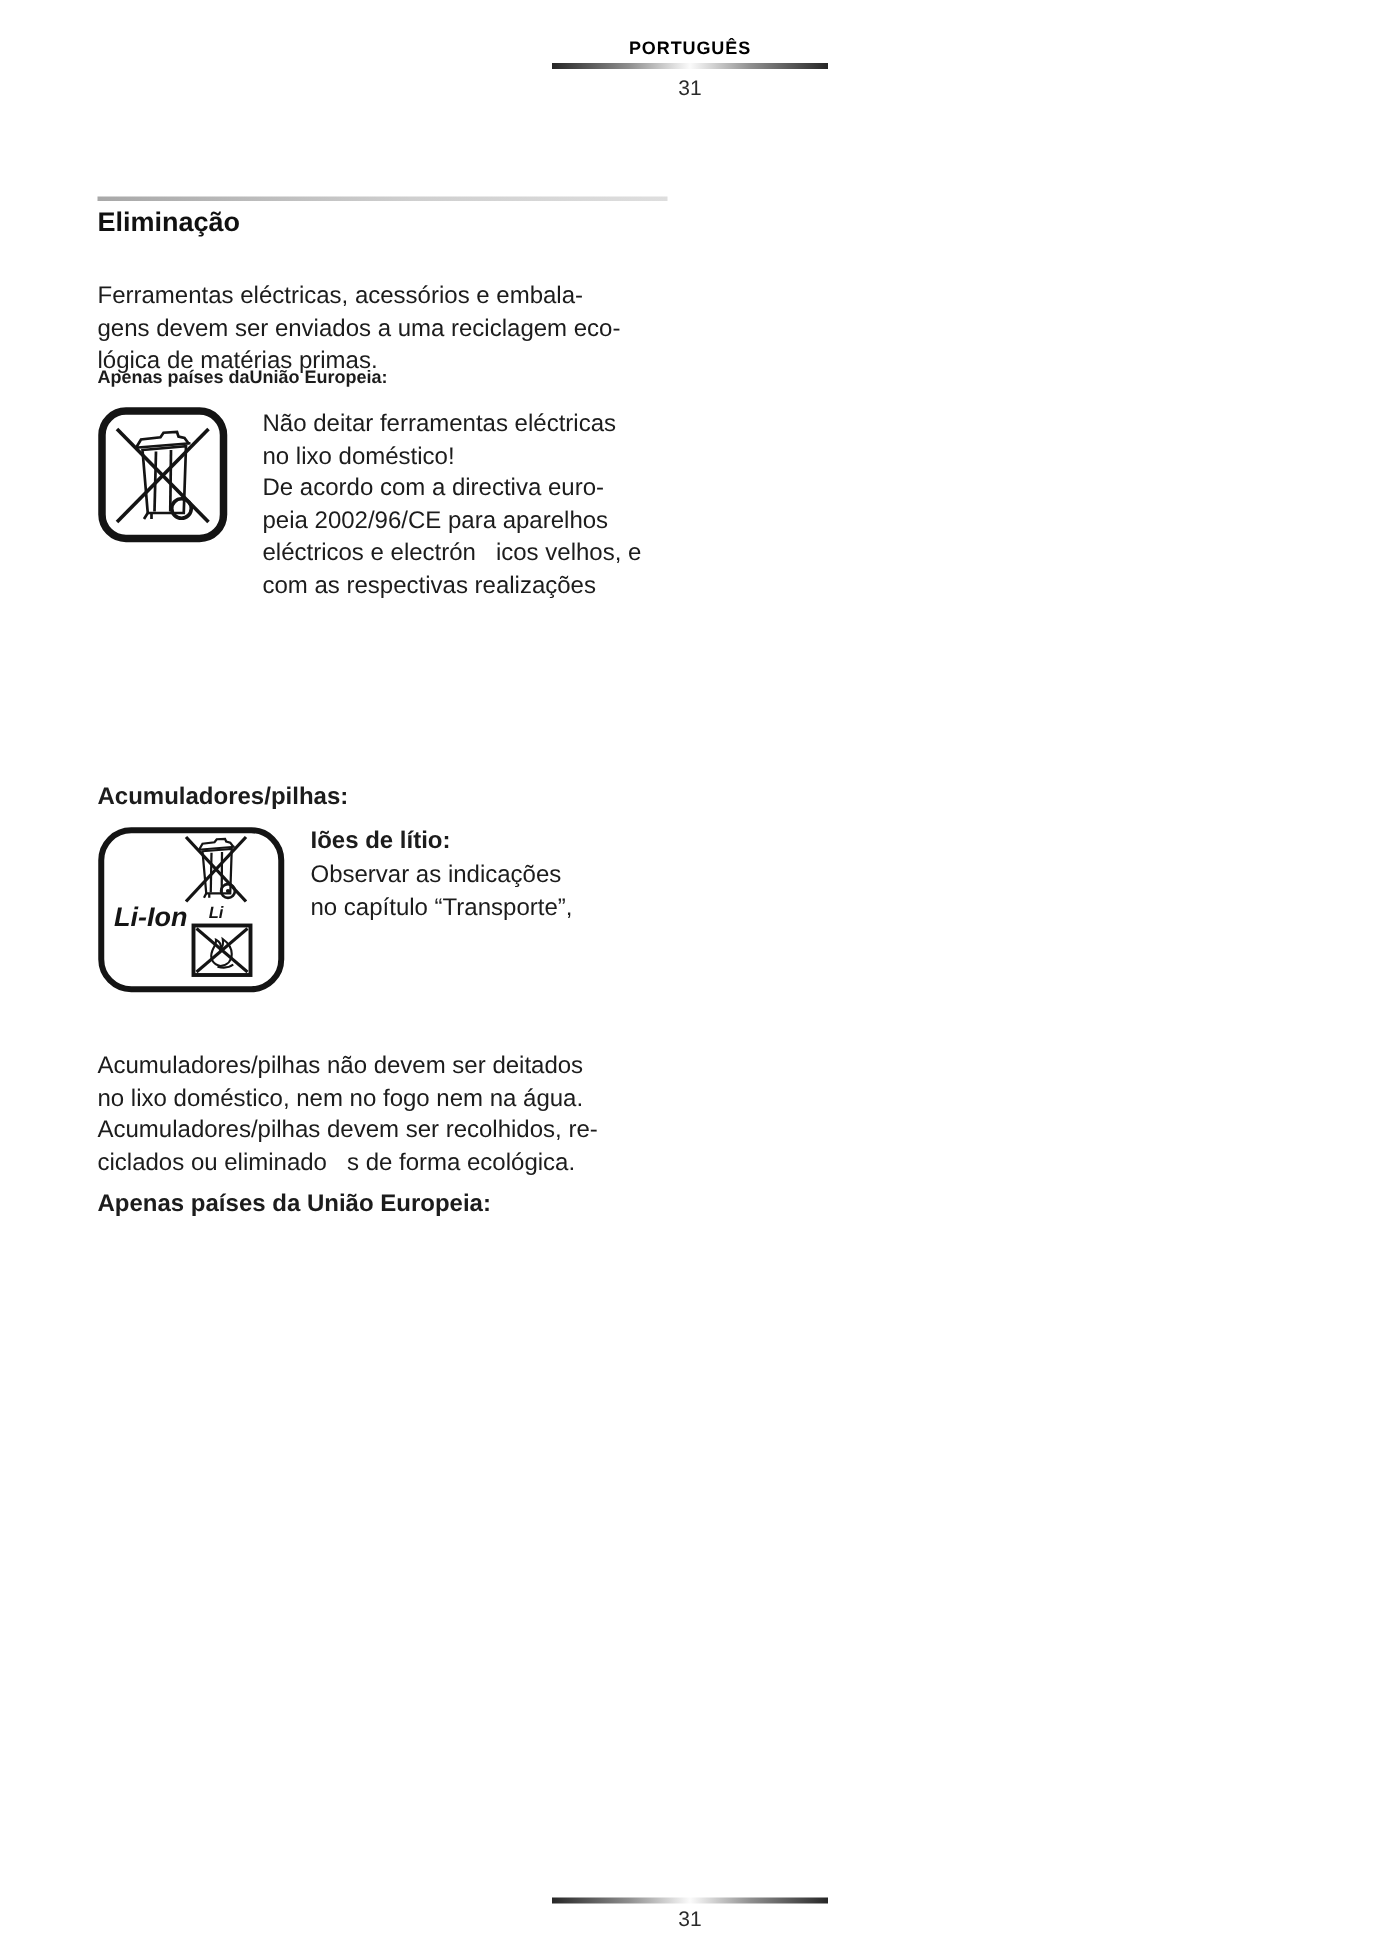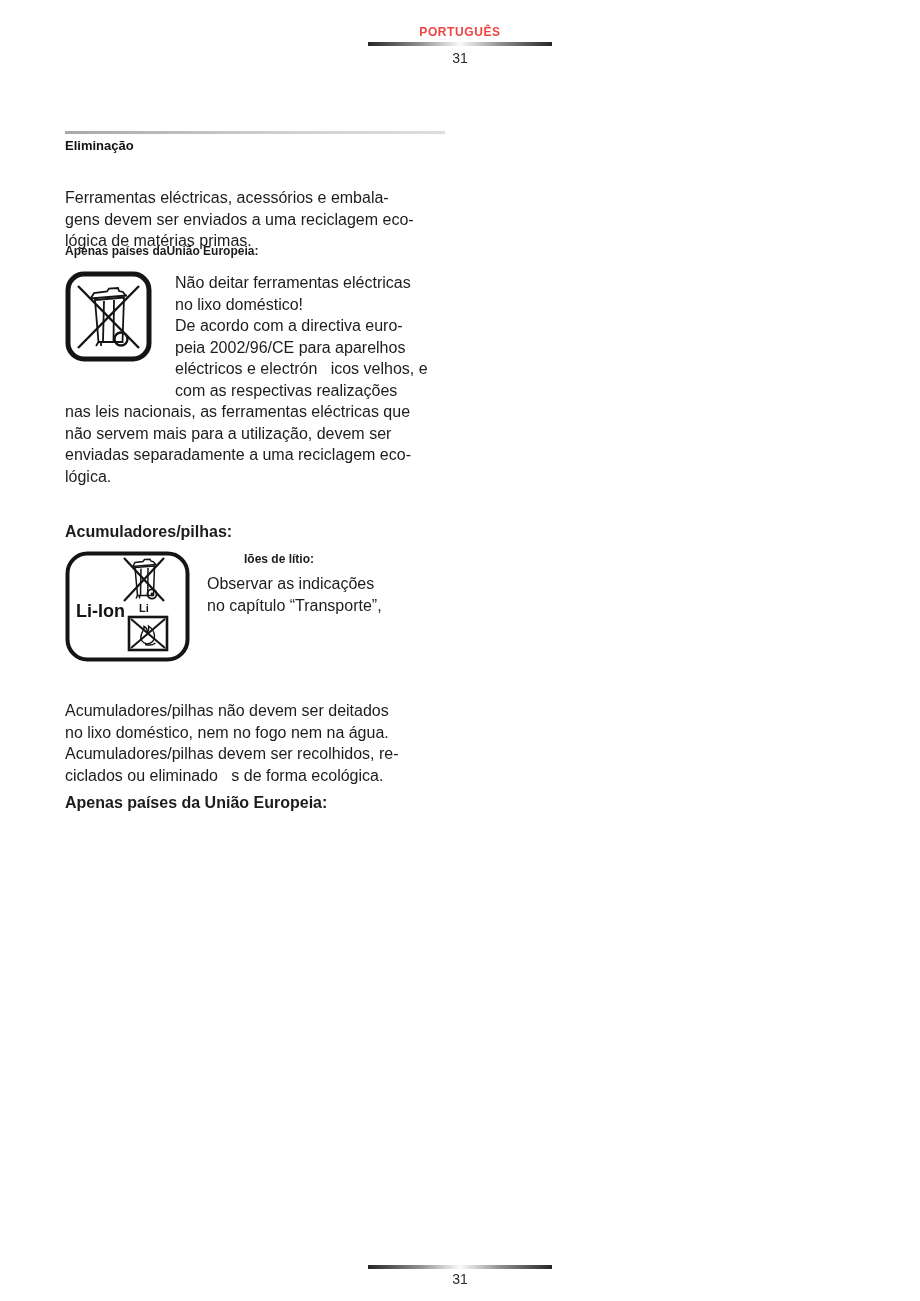--- a/index.html
+++ b/index.html
@@ -9,35 +9,35 @@
     background:#ffffff;
     font-family:"Liberation Sans", sans-serif;
     color:#1c1c1c;
     overflow:hidden;
   }
   .abs{position:absolute;}
   .centered{left:0;right:0;text-align:center;}
   .pre{white-space:pre-line;}
   .body-text{font-size:16px;line-height:21.5px;}
   .bold{font-weight:bold;}
-  .header-lang{top:25px;font-size:12px;font-weight:bold;letter-spacing:0.6px;color:#ef4444;}
+  .header-lang{top:25px;font-size:12px;font-weight:bold;letter-spacing:0.6px;color:#000000;}
   .header-rule{top:42px;left:368px;width:184px;height:4px;
     background:linear-gradient(90deg,#262626 0%,#8f8f8f 28%,#fbfbfb 50%,#8f8f8f 72%,#262626 100%);}
   .header-num{top:50px;font-size:14px;color:#2a2a2a;}
   .section-rule{top:131px;left:65px;width:380px;height:3px;
     background:linear-gradient(90deg,#a8a8a8 0%,#cfcfcf 55%,#dedede 100%);}
-  .section-title{top:138px;left:65px;font-size:13px;font-weight:bold;color:#111;text-align:center;}
+  .section-title{top:138px;left:65px;font-size:18px;font-weight:bold;color:#111;text-align:center;}
   .intro{top:171px;left:65px;width:390px;margin-top:16px;}
   .eu-head1{top:244px;left:65px;font-size:12px;}
   .weee-icon{top:271px;left:65px;width:87px;height:91px;}
   .weee-side{top:272px;left:175px;width:290px;}
   .weee-cont{top:401px;left:65px;width:395px;}
   .bat-head{top:523px;left:65px;font-size:16px;}
-  .liion-icon{top:551px;left:65px;width:125px;height:132px;}
-  .liion-title{top:552px;left:207px;font-size:12px;margin-left:37px;}
+  .liion-icon{top:551px;left:65px;width:125px;height:132px;font-style:italic;}
+  .liion-title{top:552px;left:207px;font-size:16px;}
   .liion-text{top:573px;left:207px;width:240px;}
   .bat-text{top:700px;left:65px;width:395px;}
   .eu-head2{top:794px;left:65px;font-size:16px;}
   .eu-text2{top:816px;left:65px;width:395px;}
   .footer-rule{top:1265px;left:368px;width:184px;height:4px;
     background:linear-gradient(90deg,#262626 0%,#8f8f8f 28%,#fbfbfb 50%,#8f8f8f 72%,#262626 100%);}
   .footer-num{top:1271px;font-size:14px;color:#2a2a2a;}
   svg .ln{stroke:#141414;fill:none;}
 </style>
 </head>
@@ -77,24 +77,20 @@
     </svg>
   </div>
 
   <div class="abs weee-side body-text pre">Não deitar ferramentas eléctricas
 no lixo doméstico!
 De acordo com a directiva euro-
 peia 2002/96/CE para aparelhos
 eléctricos e electrón&nbsp;&nbsp;&nbsp;icos velhos, e
 com as respectivas realizações</div>
 
-  <div class="abs weee-cont body-text pre">nas leis nacionais, as ferramentas eléctricas que
-não servem mais para a utilização, devem ser
-enviadas separadamente a uma reciclagem eco-
-lógica.</div>
 
   <div class="abs bat-head bold">Acumuladores/pilhas:</div>
 
   <div class="abs liion-icon">
     <svg width="125" height="111" viewBox="0 0 125 111" aria-hidden="true">
       <rect class="ln" x="2.5" y="2.5" width="120" height="106" rx="20" stroke-width="4"></rect>
       <text x="11" y="66" font-family="Liberation Sans, sans-serif" font-size="18" font-weight="bold" fill="#141414">Li-Ion</text>
 
       <g class="ln" stroke-width="1.5">
         <path d="M68,15 L70,11.5 L78,10.5 L79.5,8.5 L85,8.2 L85.8,10 L88.5,10.8 L90.5,13.5"></path>

